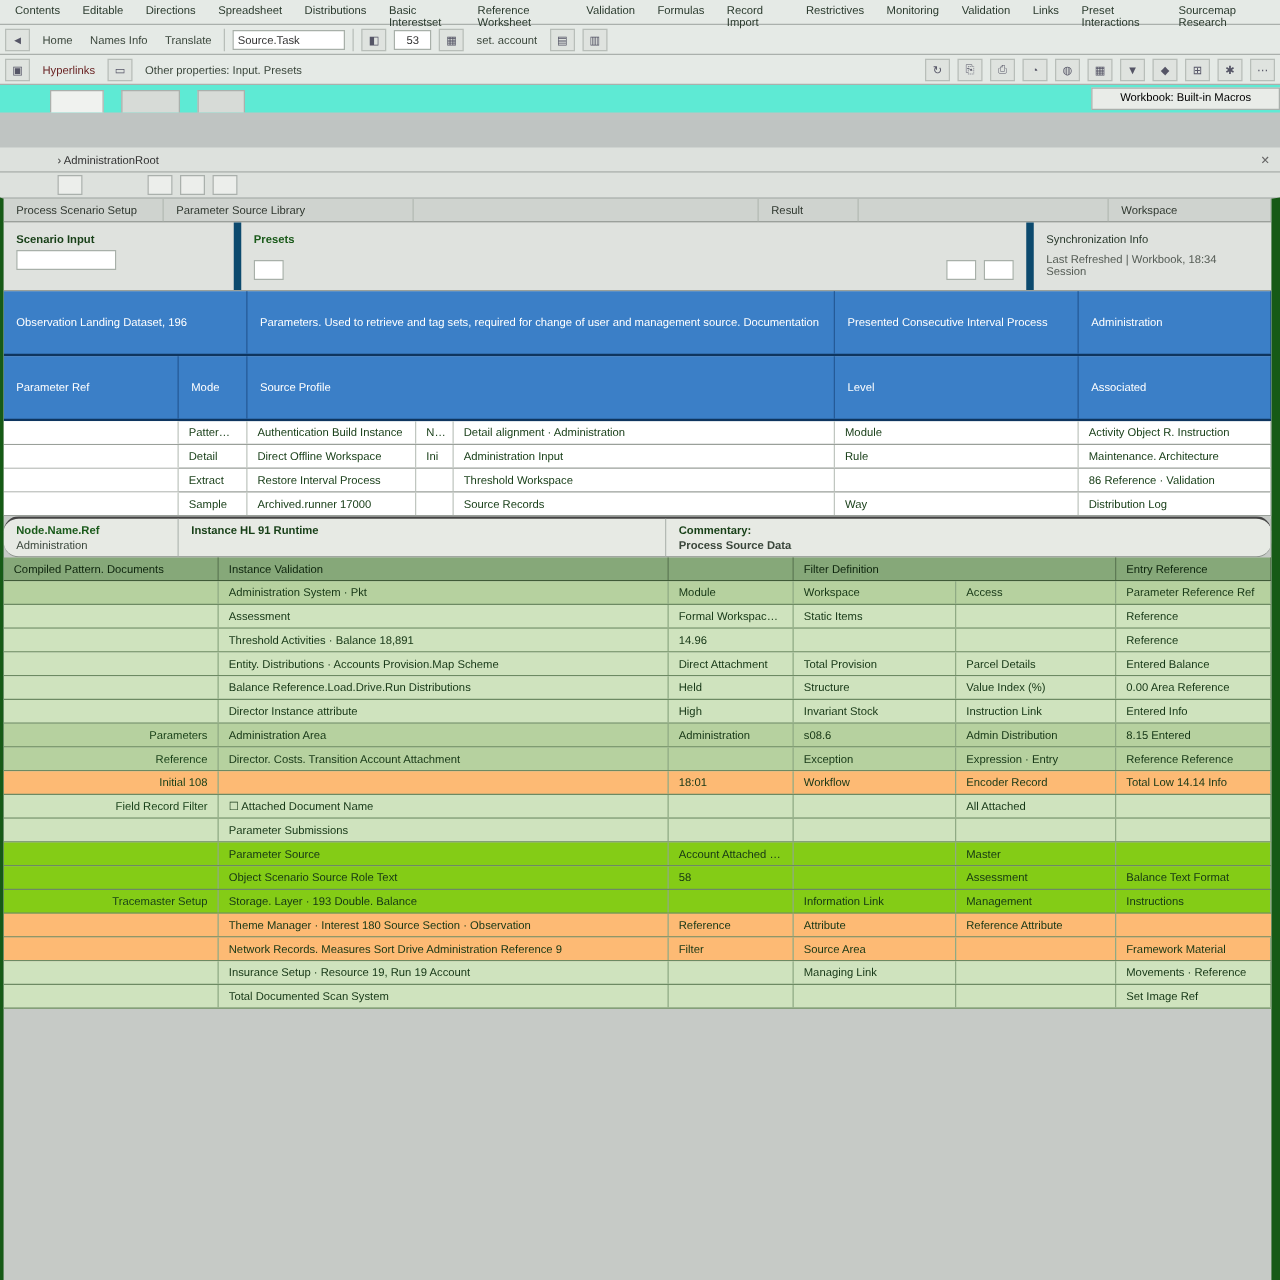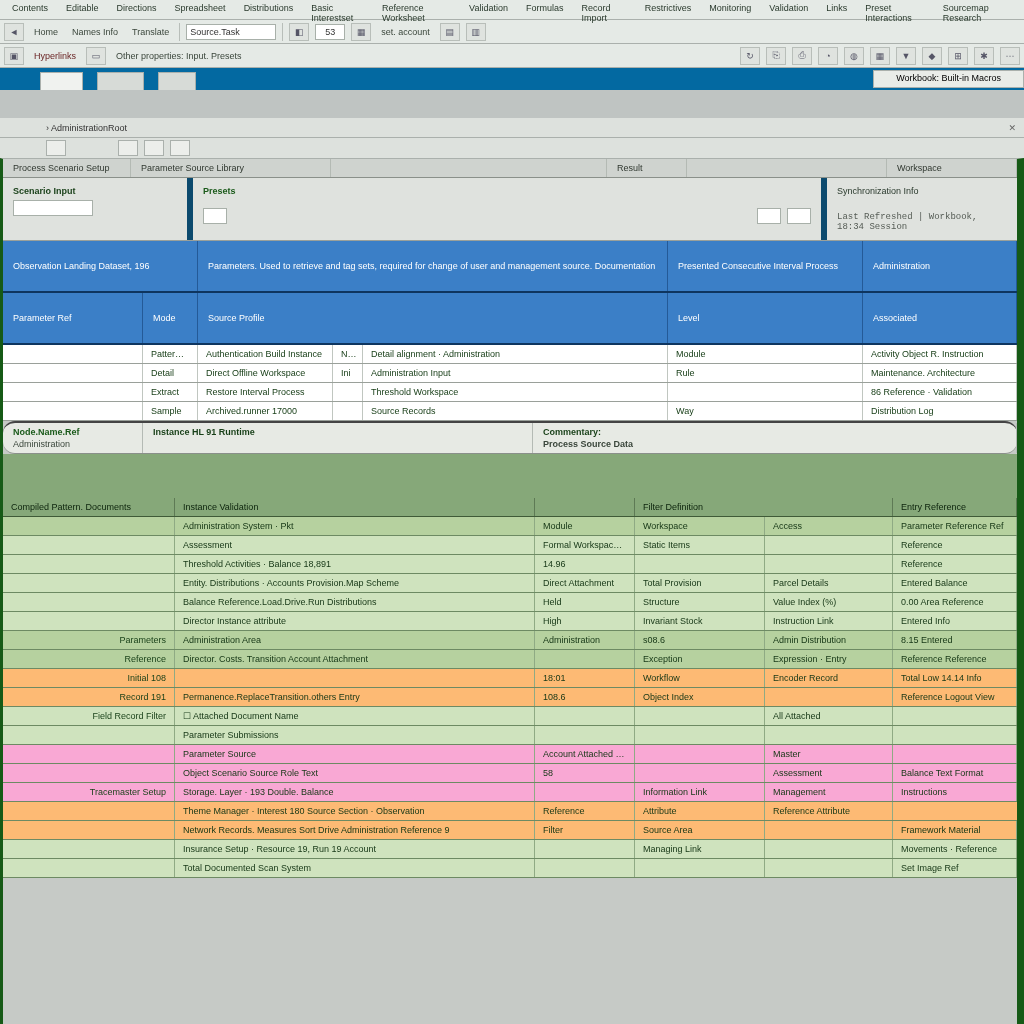--- a/index.html
+++ b/index.html
@@ -10,21 +10,21 @@
 .menubar .mi { padding:3px 8px; color:#2a3a2d; cursor:pointer; }
 
 
 .toolbar { height:24px; background:#e5eae6; border-bottom:1px solid #aab0ac; display:flex; align-items:center; padding:0 4px; gap:6px; }
 .toolbar .tbtn { width:20px; height:18px; background:#dfe3df; border:1px solid #b8beb9; display:flex; align-items:center; justify-content:center; color:#556; cursor:pointer; }
 .toolbar .tlbl { color:#3a463b; padding:0 4px; }
 .toolbar .tinput { height:16px; border:1px solid #a8b0a9; background:#fff; padding:0 3px; color:#333; }
 .toolbar .sep { width:1px; height:18px; background:#b8beb9; }
 
 
-.tabstrip { height:22px; background:#0369a1; display:flex; gap:14px; padding-left:40px; }
+.tabstrip { height:22px; background:#5eead4; display:flex; gap:14px; padding-left:40px; }
 .tabstrip .tab { margin-top:4px; height:18px; padding:2px 14px; border:1px solid #aab0ac; border-bottom:none; background:#d7dbd7; color:#333; }
 .tabstrip .tab.active { background:#f0f2ef; }
 .tabstrip .spacer { flex:1; }
 .tabstrip .tabright { margin-top:2px; height:18px; padding:2px 22px; border:1px solid #aab0ac; background:#e9ece8; }
 
 
 .crumb { height:20px; background:#dde1dd; display:flex; align-items:center; padding:0 46px; color:#333; border-bottom:1px solid #aab0ac; position:relative;margin-top:28px; }
 .crumb .cl { position:absolute; right:8px; cursor:pointer; color:#666; }
 
 
@@ -38,49 +38,49 @@
 
 .secbar { display:flex; background:#cfd3cf; border-bottom:1px solid #8a908a; }
 .secbar div { padding:4px 10px; color:#303830; border-right:1px solid #b4bab4; }
 
 
 .formarea { background:#dfe2de; display:grid; grid-template-columns: 190px 1fr 190px; border-bottom:1px solid #9aa09a; }
 .formarea .pane { padding:8px 10px; border-right:6px solid #0c4a6e; }
 .formarea .lbl { color:#173f17; font-weight:bold; margin-bottom:4px; }
 .formarea .fld { height:16px; border:1px solid #a8b0a9; background:#fff; margin-top:4px; width:80px; }
 .formarea .rlbl { color:#2a3a2d; }
-.formarea .rval { color:#555c55; margin-top:16px;font-family:Liberation Mono, monospace; }
+.formarea .rval { color:#555c55; margin-top:6px; }
 
 
 .bluebar { background:#3b7fc7; color:#fff; display:grid; grid-template-columns: 195px 470px 195px 1fr; border-bottom:2px solid #0e355f; }
 .bluebar div { padding:20px 10px; border-right:1px solid #245a97; }
 .bluebar.h2 { grid-template-columns: 140px 55px 470px 195px 1fr; }
 
 
 .wgrid { background:#fff; }
 .wrow { display:grid; grid-template-columns: 140px 55px 135px 30px 305px 195px 1fr; border-bottom:1px solid #9aa09a; }
 .wrow > div { padding:4px 8px; border-right:1px solid #c0c6c0; color:#1a401a; overflow:hidden; text-overflow:ellipsis; white-space:nowrap; }
 .wrow .c0 { background:#fff; }
 
 
 .midhdr { display:grid; grid-template-columns: 140px 390px 1fr; background:#e7eae4; border-top:2px solid #444; border-bottom:1px solid #8a908a;border-radius:12px; }
 .midhdr > div { padding:4px 10px; color:#173f17; font-weight:bold; border-right:1px solid #b4bab4; }
 .midhdr .sub { font-weight:normal; color:#3a463b; display:block; margin-top:2px; }
 
 
 .ghdr { background:#86a879; display:grid; grid-template-columns: 172px 360px 100px 258px 1fr; border-bottom:1px solid #3f5a37; }
-.ghdr > div { padding:4px 8px; border-right:1px solid #5e7a55; color:#0c230c;margin-top:44px; }
+.ghdr > div { padding:4px 8px; border-right:1px solid #5e7a55; color:#0c230c; }
 
 
 .grow { display:grid; grid-template-columns: 172px 360px 100px 130px 128px 1fr; border-bottom:1px solid #6d8a63; }
 .grow > div { padding:4px 8px; border-right:1px solid #8faa84; color:#153615; overflow:hidden; white-space:nowrap; text-overflow:ellipsis; }
 .bg-lg { background:#cfe3be; }
 .bg-mg { background:#b6d19f; }
 .bg-pk { background:#fdba74; }
-.bg-wt { background:#f9a8d4; }
+.bg-wt { background:#84cc16; }
 .nar .c0 { color:#173f17; text-align:right; }
 
 </style>
 </head>
 <body>
 
 <div class="menubar">
   <div class="mi">Contents</div>
   <div class="mi">Editable</div>
   <div class="mi">Directions</div>
@@ -327,28 +327,20 @@
           <div class="">Reference   Reference</div>
         </div>
         <div class="grow nar bg-pk">
           <div class="c0">Initial 108</div>
           <div class=""></div>
           <div class="">18:01</div>
           <div class="">Workflow</div>
           <div class="">Encoder Record</div>
           <div class="">Total Low   14.14 Info</div>
         </div>
-        <div class="grow nar bg-pk">
-          <div class="c0">Record 191</div>
-          <div class="">Permanence.ReplaceTransition.others Entry</div>
-          <div class="">108.6</div>
-          <div class="">Object Index</div>
-          <div class=""></div>
-          <div class="">Reference   Logout View</div>
-        </div>
         <div class="grow nar bg-lg chk">
           <div class="c0">Field Record Filter</div>
           <div class="">☐  Attached Document Name</div>
           <div class=""></div>
           <div class=""></div>
           <div class="">All Attached</div>
           <div class=""></div>
         </div>
         <div class="grow nar bg-lg">
           <div class="c0"></div>

